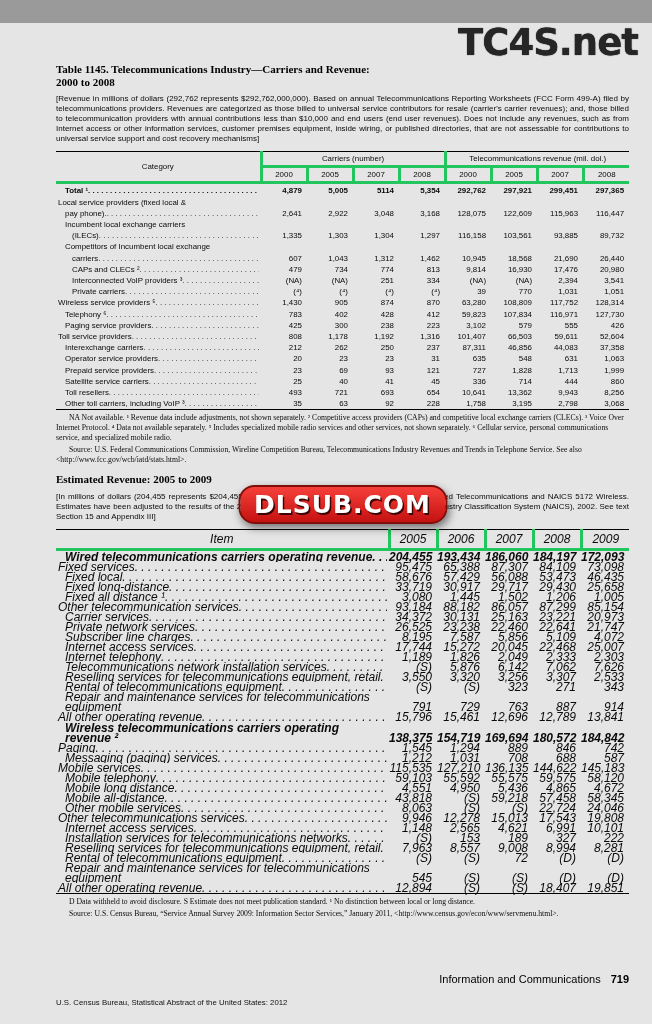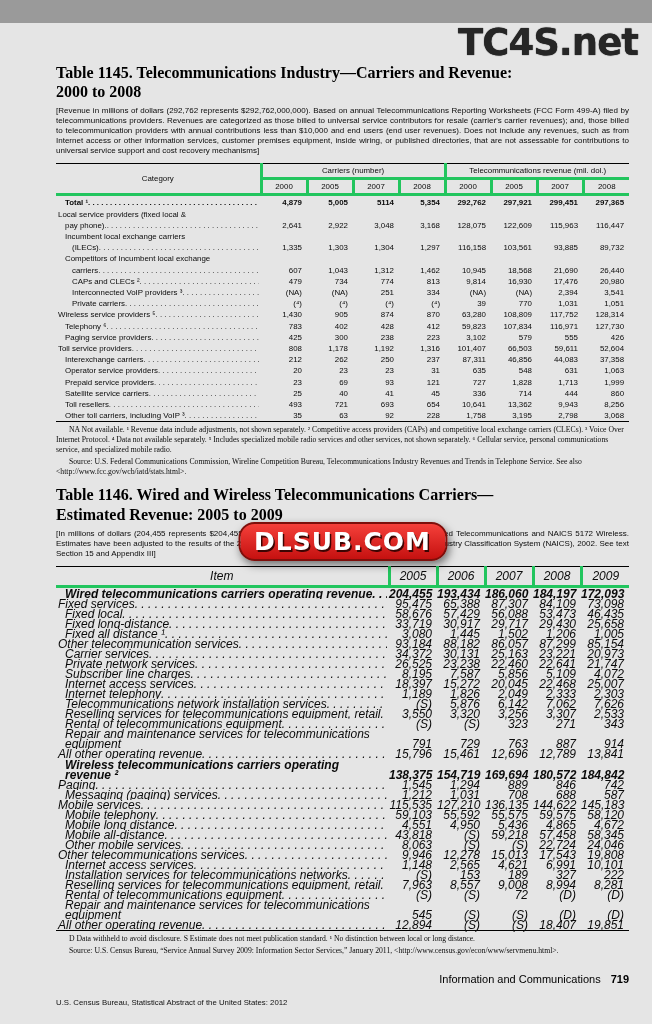--- a/index.html
+++ b/index.html
@@ -1,21 +1,21 @@
 <!DOCTYPE html>
 <html><head>
 <meta charset="utf-8">
 <style>
   html,body{margin:0;padding:0;}
   body{background:#9a9a9a;display:flex;justify-content:center;font-family:"Liberation Sans",sans-serif;}
   .page{width:652px;height:1024px;background:#e5e5e5;position:relative;overflow:hidden;color:#0a0a0a;margin-top:23px;}
   .content{position:absolute;left:56px;right:23px;top:40px;}
 
   
-  .tbl-title{font-family:"Liberation Serif",serif;font-weight:700;font-size:16px;line-height:1.2;margin:0 0 5px 0;color:#000;}
+  .tbl-title{font-family:"Liberation Serif",serif;font-weight:700;font-size:11px;line-height:1.2;margin:0 0 5px 0;color:#000;}
   .tbl-title span{display:block;}
 
   
   .headnote{font-size:8px;line-height:10px;text-align:justify;margin:0 0 7px 0;}
   .fn,.src{font-size:7.7px;line-height:9.6px;margin:3px 0 0 0;text-indent:13px;font-family:Liberation Serif, serif;}
   .sec{margin-bottom:9px;}
   .sec2{margin-top:8px;}
 
   
   table{width:100%;border-collapse:collapse;table-layout:fixed;border-top:1.5px solid #000;border-bottom:1.5px solid #000;margin:0 0 2px 0;}
@@ -364,21 +364,20 @@
             </tr>
           </tbody>
       </table>
 
       <p class="fn">NA Not available. ¹ Revenue data include adjustments, not shown separately. ² Competitive access providers (CAPs) and competitive local exchange carriers (CLECs). ³ Voice Over Internet Protocol. ⁴ Data not available separately. ⁵ Includes specialized mobile radio services and other services, not shown separately. ⁶ Cellular service, personal communications service, and specialized mobile radio.</p>
       <p class="src">Source: U.S. Federal Communications Commission, Wireline Competition Bureau, Telecommunications Industry Revenues and Trends in Telephone Service. See also &lt;http://www.fcc.gov/wcb/iatd/stats.html&gt;.</p>
     </section>
 
     <section class="sec sec2">
       <h2 class="tbl-title">
-        <span>Table 1146. Wired and Wireless Telecommunications Carriers—</span>
         <span>Estimated Revenue: 2005 to 2009</span>
       </h2>
       <div class="hn-wrap">
         <p class="headnote">[In millions of dollars (204,455 represents $204,455,000,000). For employer firms. Covers NAICS 5171 Wired Telecommunications and NAICS 5172 Wireless. Estimates have been adjusted to the results of the 2002 Economic Census. Based on the North American Industry Classification  System (NAICS), 2002. See text Section 15 and Appendix III]</p>
         <div class="wm-mid">DLSUB.COM</div>
       </div>
 
       <table class="t1146">
         <colgroup>
             <col class="c-lbl">
@@ -512,21 +511,21 @@
               <td class="num">5,109</td>
               <td class="num">4,072</td>
             </tr>
             <tr>
               <td class="lbl">
                 <div class="lw ind1">
                   <span>Internet access services</span>
                   <span class="dots"> . . . . . . . . . . . . . . . . . . . . . . . . . . . . . . . . . . . . . . . . . . . . . . . . . . . . . . . . . . . . . . . . . . . . . . . . . . . . . . . . . . . . . . . . . .</span>
                 </div>
               </td>
-              <td class="num">18,397</td>
+              <td class="num">17,744</td>
               <td class="num">15,272</td>
               <td class="num">20,045</td>
               <td class="num">22,468</td>
               <td class="num">25,007</td>
             </tr>
             <tr>
               <td class="lbl">
                 <div class="lw ind1">
                   <span>Internet telephony</span>
                   <span class="dots"> . . . . . . . . . . . . . . . . . . . . . . . . . . . . . . . . . . . . . . . . . . . . . . . . . . . . . . . . . . . . . . . . . . . . . . . . . . . . . . . . . . . . . . . . . .</span>

